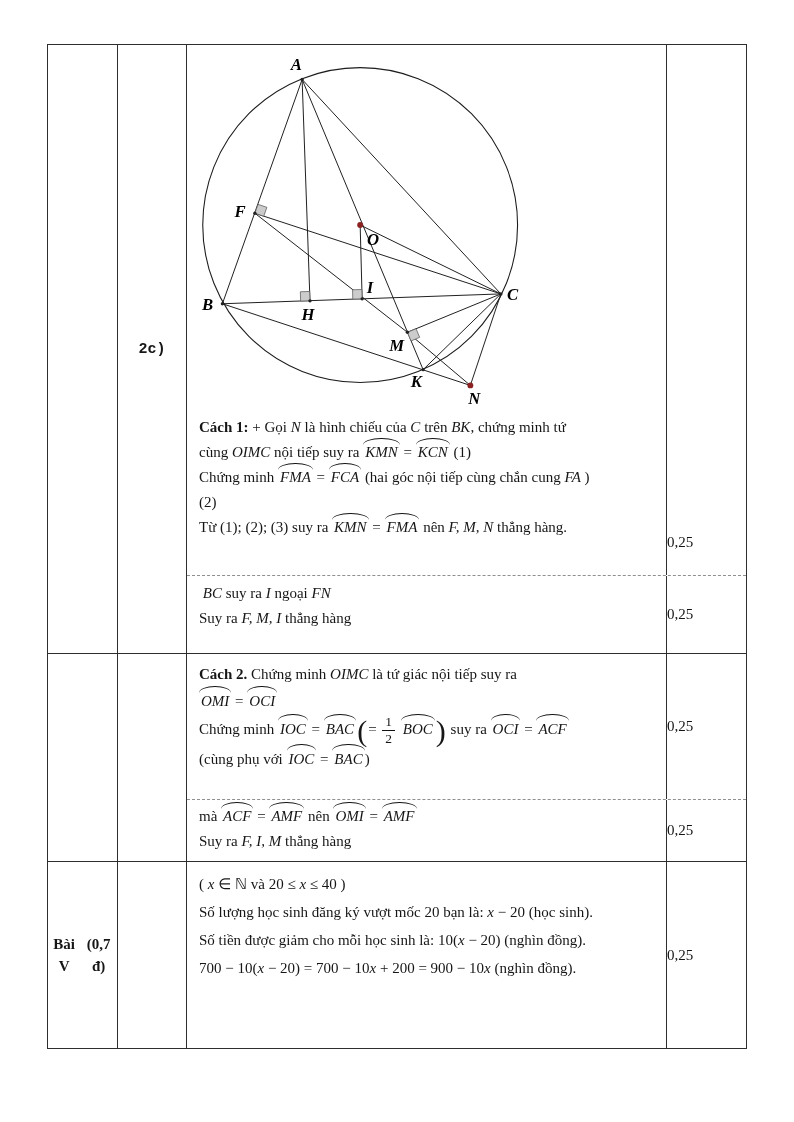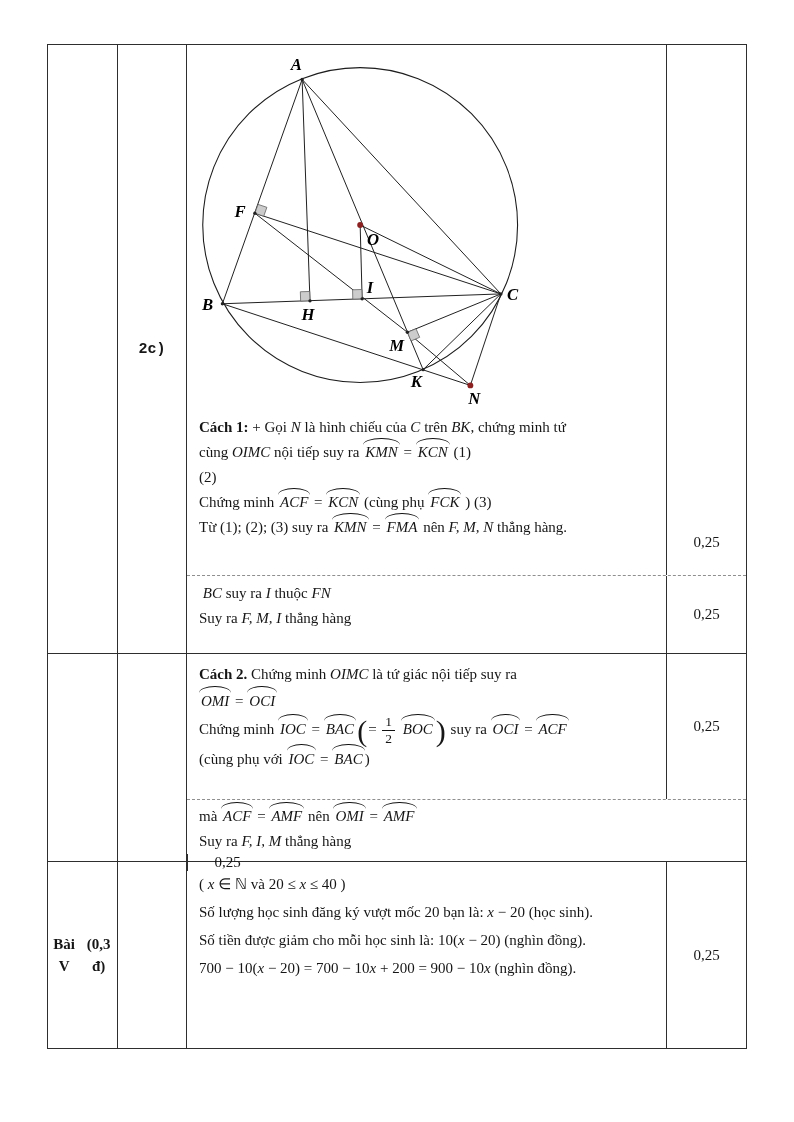--- a/index.html
+++ b/index.html
@@ -20,27 +20,27 @@
   .col2 {
     width:69px; border-right:1.2px solid #2e2e2e; display:flex;
     align-items:center; justify-content:center; font-weight:bold; font-size:15px;font-family:Liberation Mono, monospace;
   }
   .main { flex:1; display:flex; flex-direction:column; min-width:0; }
   .subrow { display:flex; }
   .subrow + .subrow { border-top:1px dashed #8f8f8f; }
   .content { flex:1; position:relative; min-width:0; }
   .score {
     width:80px; border-left:1.2px solid #2e2e2e; display:flex;
-    align-items:center; justify-content:center; font-size:15px;
+    align-items:center; justify-content:flex-start; font-size:15px;
   }
   .score.bottom { align-items:flex-end; padding-bottom:24px; }
   .sub-a1 { height:530px; }
   .sub-a2 { height:78px; }
   .sub-b1 { height:145px; }
-  .sub-b2 { height:62px;flex-direction:column; }
+  .sub-b2 { height:62px; }
   .sub-c  { height:186px; }
   .fig { display:block; width:100%; height:366px; }
   .plabel { font:italic bold 17px "Liberation Serif", serif; fill:#000; }
   .textblock { padding:4px 10px 0 12px; font-size:15px; }
   .tline { line-height:25px; }
   .sub-b1 .tline { line-height:27px; }
   .sub-c  .tline { line-height:28px; }
   .sub-a2 .textblock { padding-top:5px; }
   .sub-b1 .textblock { padding-top:7px; }
   .sub-c  .textblock { padding-top:8px; }
@@ -110,33 +110,33 @@
                 <text x="375" y="247" text-anchor="middle" class="plabel">O</text>
                 <text x="372" y="296" text-anchor="middle" class="plabel">I</text>
                 <text x="309" y="324" text-anchor="middle" class="plabel">H</text>
                 <text x="399" y="355" text-anchor="middle" class="plabel">M</text>
                 <text x="419" y="392" text-anchor="middle" class="plabel">K</text>
                 <text x="478" y="409" text-anchor="middle" class="plabel">N</text>
               </svg>
             <div class="textblock">
                 <div class="tline"><span class="b">Cách 1: </span><span>+ Gọi </span><span class="mi">N</span><span> là hình chiếu của </span><span class="mi">C</span><span> trên </span><span class="mi">BK</span><span>, chứng minh tứ</span></div>
                 <div class="tline"><span>cùng </span><span class="mi">OIMC</span><span> nội tiếp suy ra </span><span class="mi hat">KMN</span><span> = </span><span class="mi hat">KCN</span><span>  (1)</span></div>
+                <div class="tline"><span>Chứng minh </span><span class="mi hat">FMA</span><span> = </span><span class="mi hat">FCA</span><span> (hai góc nội tiếp cùng chắn cung </span><span class="mi">FA</span><span> )</span></div>
                 <div class="tline"><span>(2)</span></div>
-                <div class="tline"><span>Chứng minh </span><span class="mi hat">ACF</span><span> = </span><span class="mi hat">KCN</span><span> (cùng phụ </span><span class="mi hat">FCK</span><span> ) (3)</span></div>
                 <div class="tline"><span>Từ (1); (2); (3) suy ra </span><span class="mi hat">KMN</span><span> = </span><span class="mi hat">FMA</span><span> nên </span><span class="mi">F, M, N</span><span> thẳng hàng.</span></div>
               </div>
           </div>
           <div class="score bottom">
             <span>0,25</span>
           </div>
         </div>
         <div class="subrow sub-a2">
           <div class="content">
             <div class="textblock">
-                <div class="tline"><span>&nbsp;</span><span class="mi">BC</span><span>  suy ra </span><span class="mi">I</span><span> thuộc </span><span class="mi">FN</span></div>
+                <div class="tline"><span>&nbsp;</span><span class="mi">BC</span><span>  suy ra </span><span class="mi">I</span><span> ngoại </span><span class="mi">FN</span></div>
                 <div class="tline"><span>Suy ra </span><span class="mi">F, M, I</span><span>  thẳng hàng</span></div>
               </div>
           </div>
           <div class="score">
             <span>0,25</span>
           </div>
         </div>
       </div>
     </div>
 
@@ -171,21 +171,21 @@
           <div class="score">
             <span>0,25</span>
           </div>
         </div>
       </div>
     </div>
 
     <div class="group">
       <div class="col1">
         <div>Bài V</div>
-        <div>(0,3 đ)</div>
+        <div>(0,7 đ)</div>
       </div>
       <div class="col2">
         <div></div>
       </div>
       <div class="main">
         <div class="subrow sub-c">
           <div class="content">
             <div class="textblock">
                 <div class="tline"><span>( </span><span class="mi">x</span><span> ∈ ℕ và 20 ≤ </span><span class="mi">x</span><span> ≤ 40 )</span></div>
                 <div class="tline"><span>Số lượng học sinh đăng ký vượt mốc 20 bạn là:  </span><span class="mi">x</span><span> − 20  (học sinh).</span></div>

